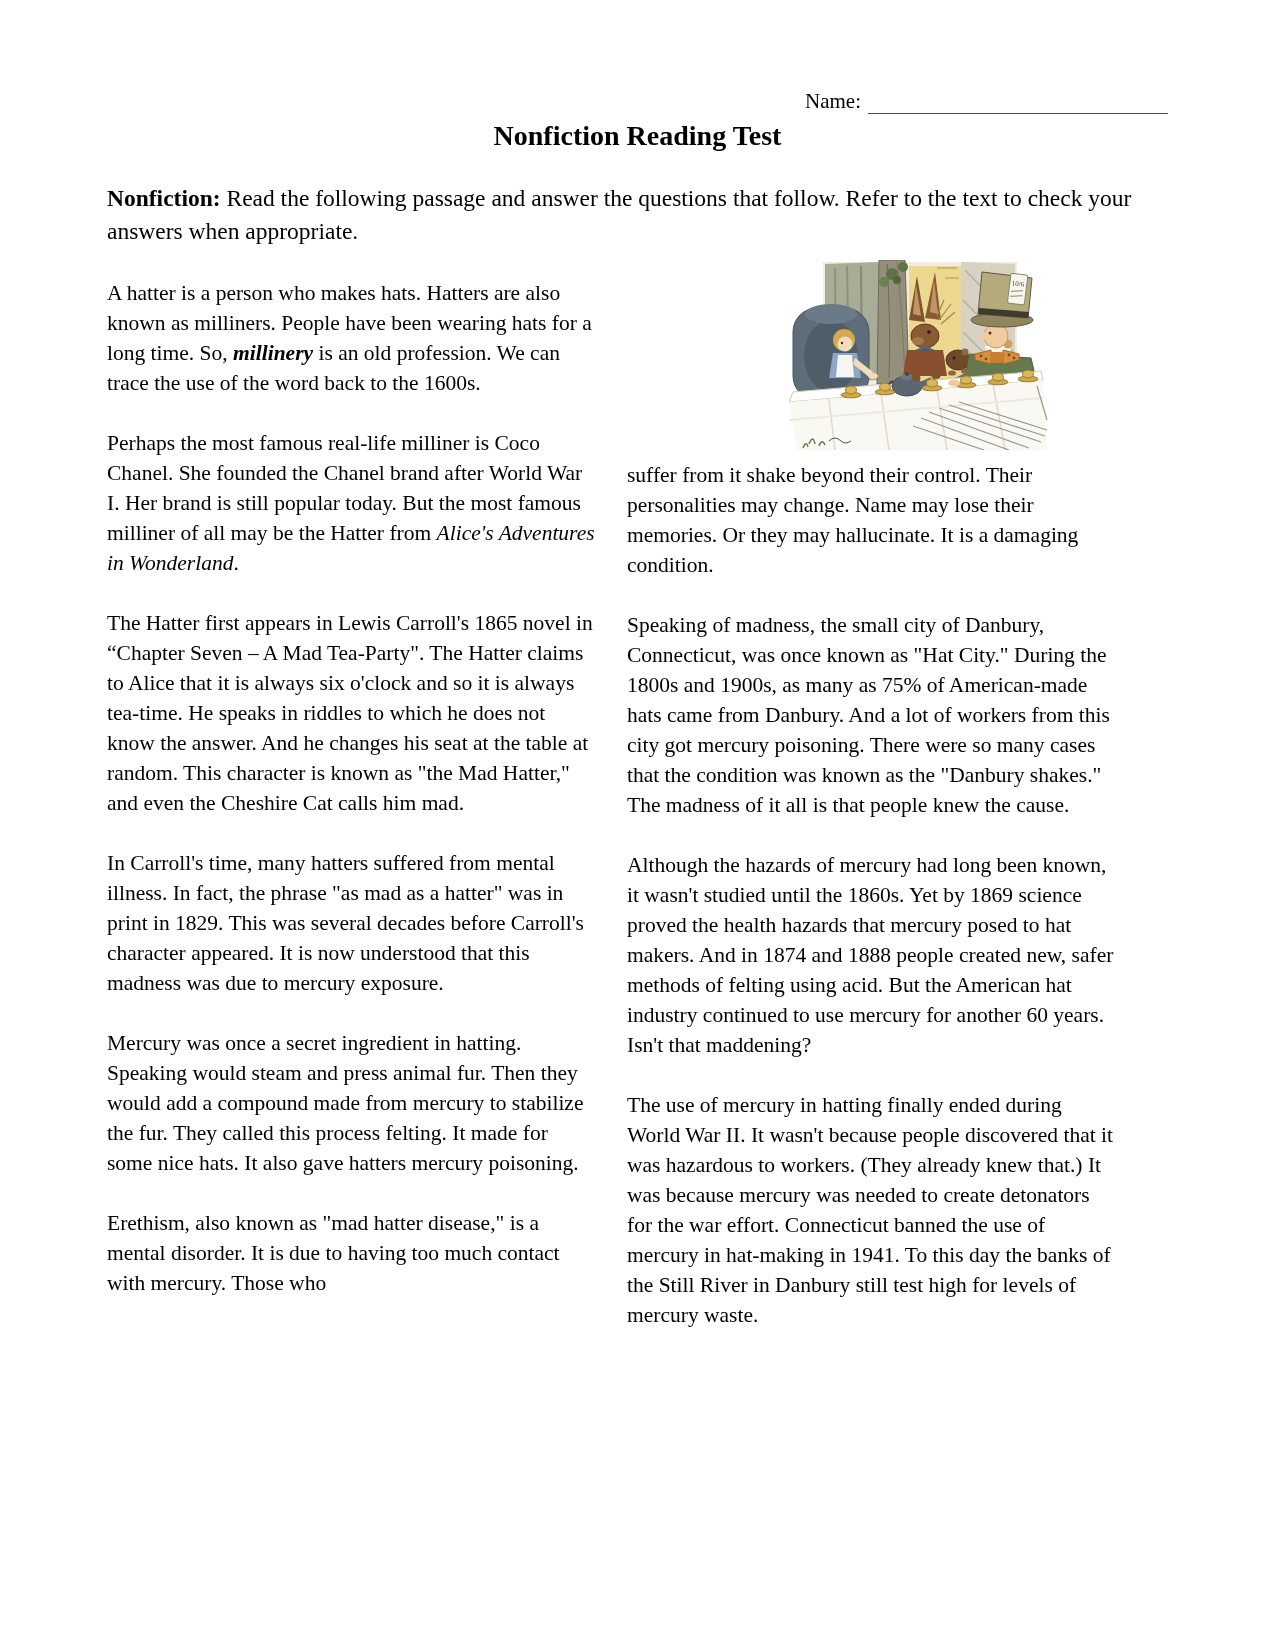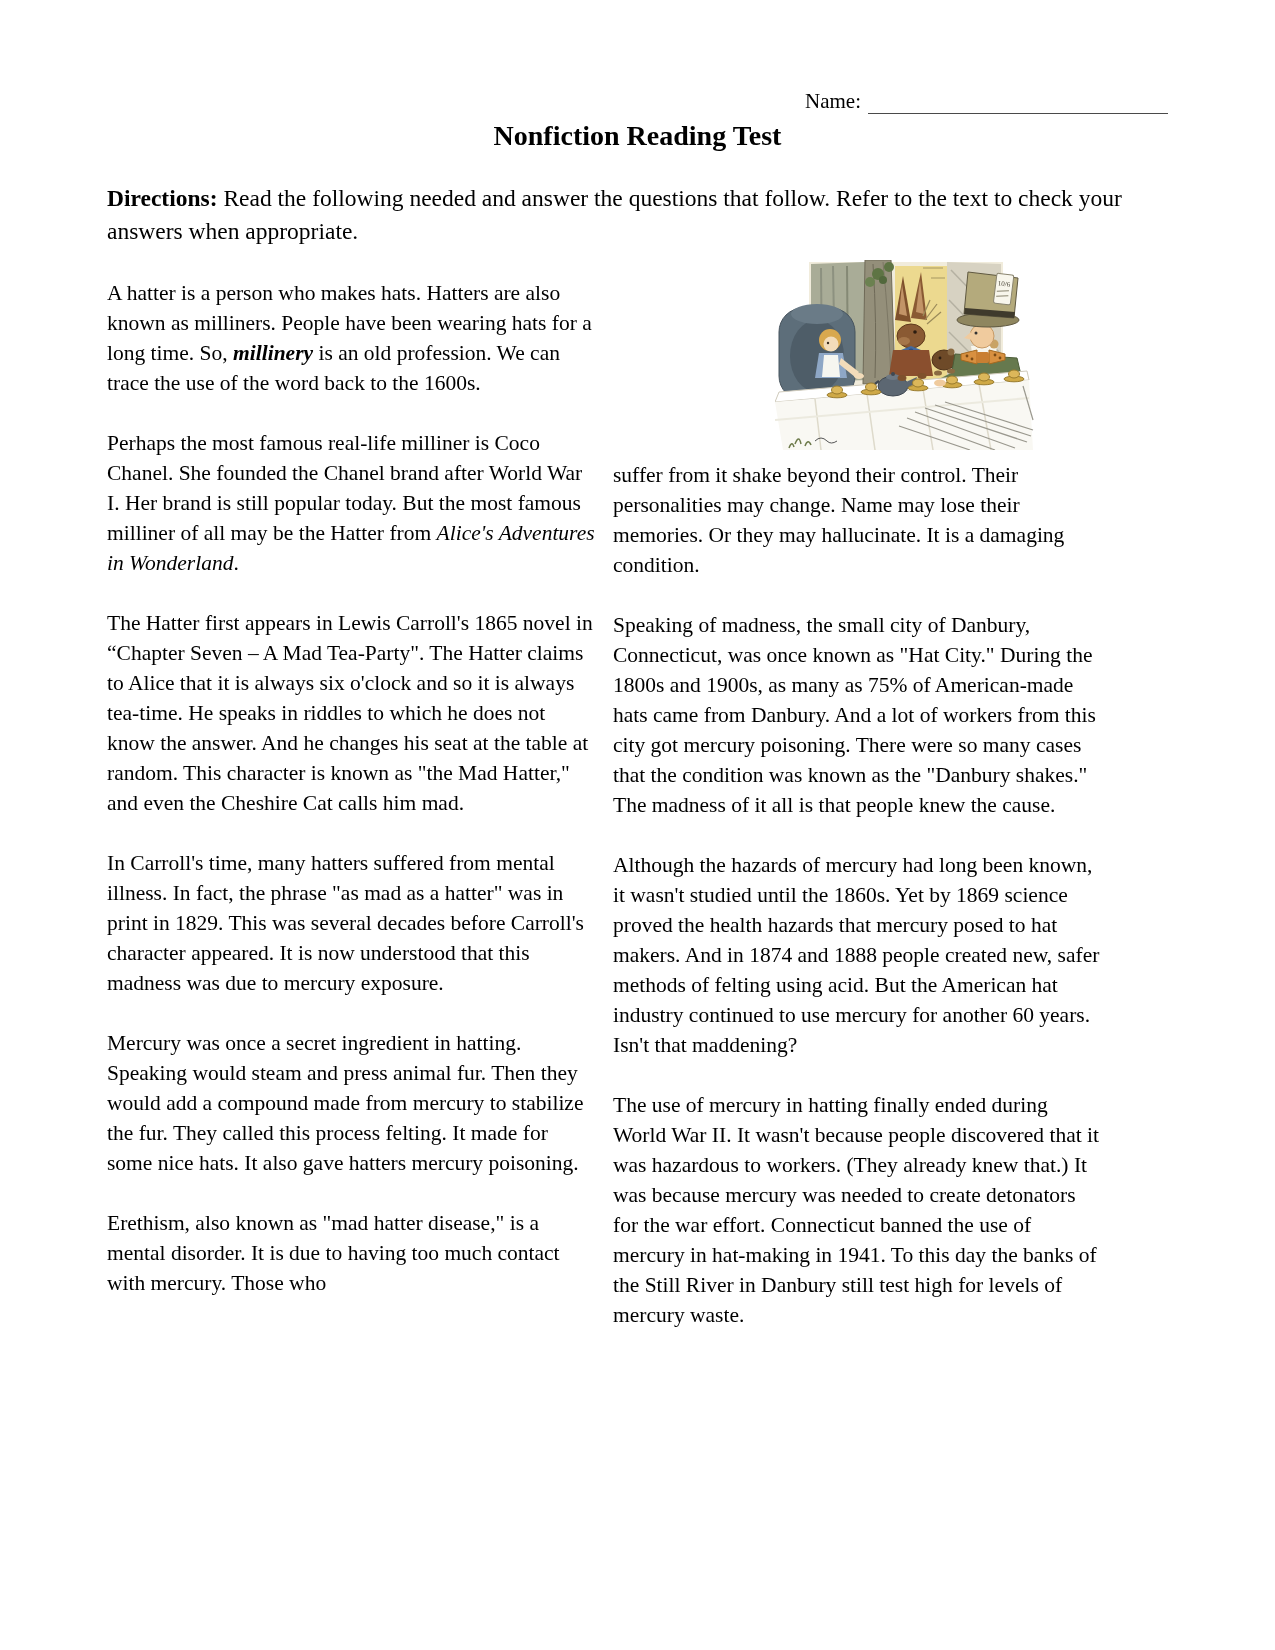--- a/index.html
+++ b/index.html
@@ -17,21 +17,21 @@
   .name-underline { display:inline-block; width:300px; height:20px; border-bottom:1.5px solid #4a4a4a; margin-left:7px; }
 
   
   .title-block { margin-top:2px; font-size:28px; font-weight:bold; line-height:40px;text-align:center; }
 
   
   .directions { margin-top:26px; font-size:23.5px; line-height:33px; width:1040px; }
   .dir-label { font-weight:bold; }
 
   
-  .columns { margin-top:30px; display:grid; grid-template-columns:488px 488px; column-gap:18px; align-items:start; }
+  .columns { margin-top:30px; display:grid; grid-template-columns:488px 488px; column-gap:32px; align-items:start; }
   .body-para { margin:0 0 30px 0; font-size:21.5px; line-height:30px; text-align:left; }
   .run-bolditalic { font-weight:bold; font-style:italic; }
   .run-italic { font-style:italic; }
 
   
   .illustration-figure { margin:-18px 0 10px 162px; width:260px; height:190px; padding:0; }
   .illustration-figure svg { display:block; }
 </style>
 </head>
 <body>
@@ -41,22 +41,22 @@
   <div class="name-row">
     <span>Name:</span>
     <span class="name-underline"></span>
   </div>
 
   <div class="title-block">
     <div>Nonfiction Reading Test</div>
   </div>
 
   <div class="directions">
-    <span class="dir-label">Directions:</span>
-    <span>Read the following needed and answer the questions that follow. Refer to the text to check your answers when appropriate.</span>
+    <span class="dir-label">Nonfiction:</span>
+    <span>Read the following passage and answer the questions that follow. Refer to the text to check your answers when appropriate.</span>
   </div>
 
   <div class="columns">
 
     <div class="col">
         <p class="body-para"><span>A hatter is a person who makes hats. Hatters are also known as milliners. People have been wearing hats for a long time. So, </span><span class="run-bolditalic">millinery</span><span> is an old profession. We can trace the use of the word back to the 1600s.</span></p>
         <p class="body-para"><span>Perhaps the most famous real-life milliner is Coco Chanel. She founded the Chanel brand after World War I. Her brand is still popular today. But the most famous milliner of all may be the Hatter from </span><span class="run-italic">Alice's Adventures in Wonderland</span><span>.</span></p>
         <p class="body-para"><span>The Hatter first appears in Lewis Carroll's 1865 novel in “Chapter Seven – A Mad Tea-Party". The Hatter claims to Alice that it is always six o'clock and so it is always tea-time. He speaks in riddles to which he does not know the answer. And he changes his seat at the table at random. This character is known as "the Mad Hatter," and even the Cheshire Cat calls him mad.</span></p>
         <p class="body-para"><span>In Carroll's time, many hatters suffered from mental illness. In fact, the phrase "as mad as a hatter" was in print in 1829. This was several decades before Carroll's character appeared. It is now understood that this madness was due to mercury exposure.</span></p>
         <p class="body-para"><span>Mercury was once a secret ingredient in hatting. Speaking would steam and press animal fur. Then they would add a compound made from mercury to stabilize the fur. They called this process felting. It made for some nice hats. It also gave hatters mercury poisoning.</span></p>

